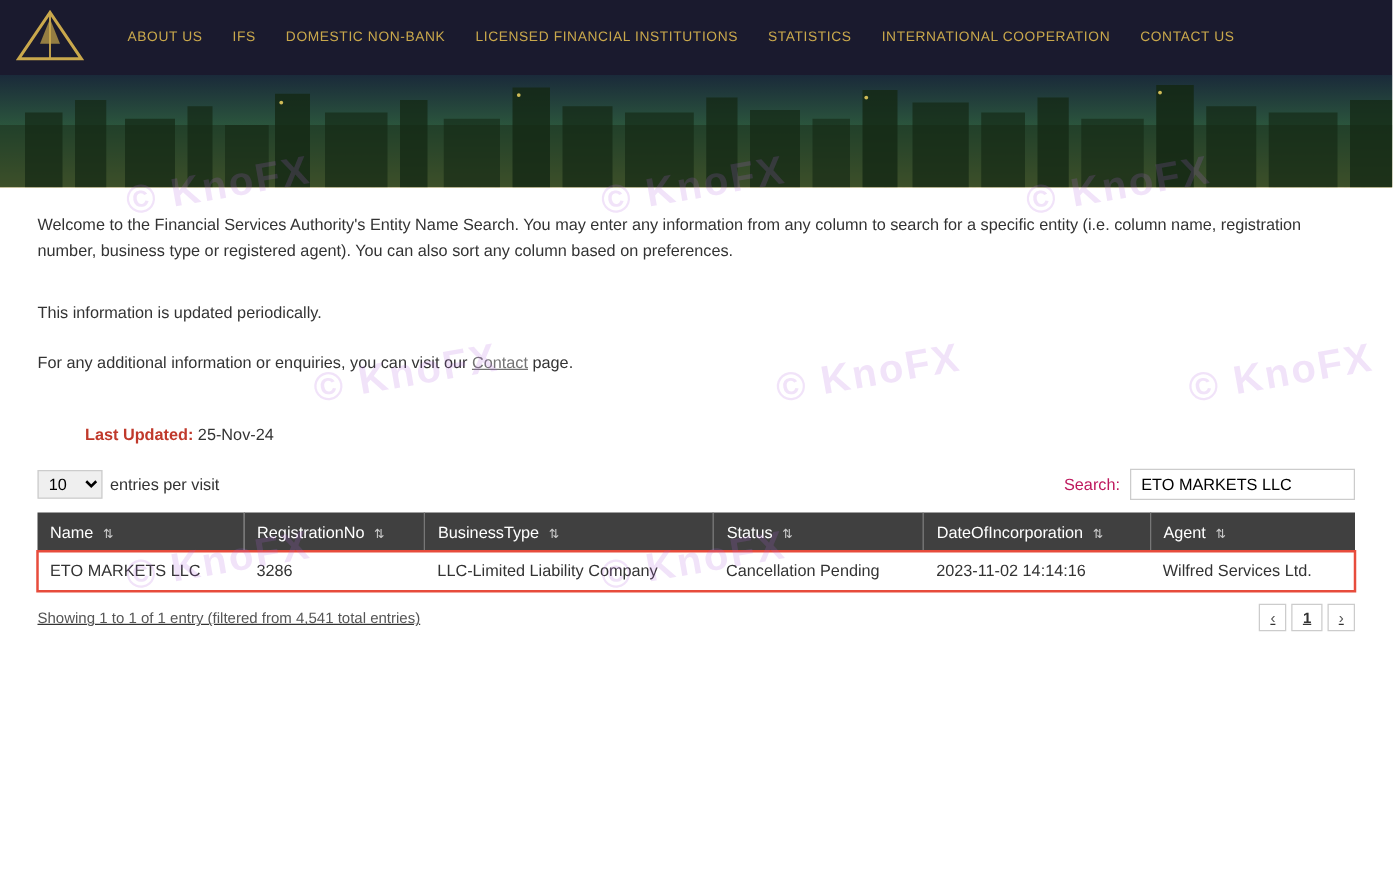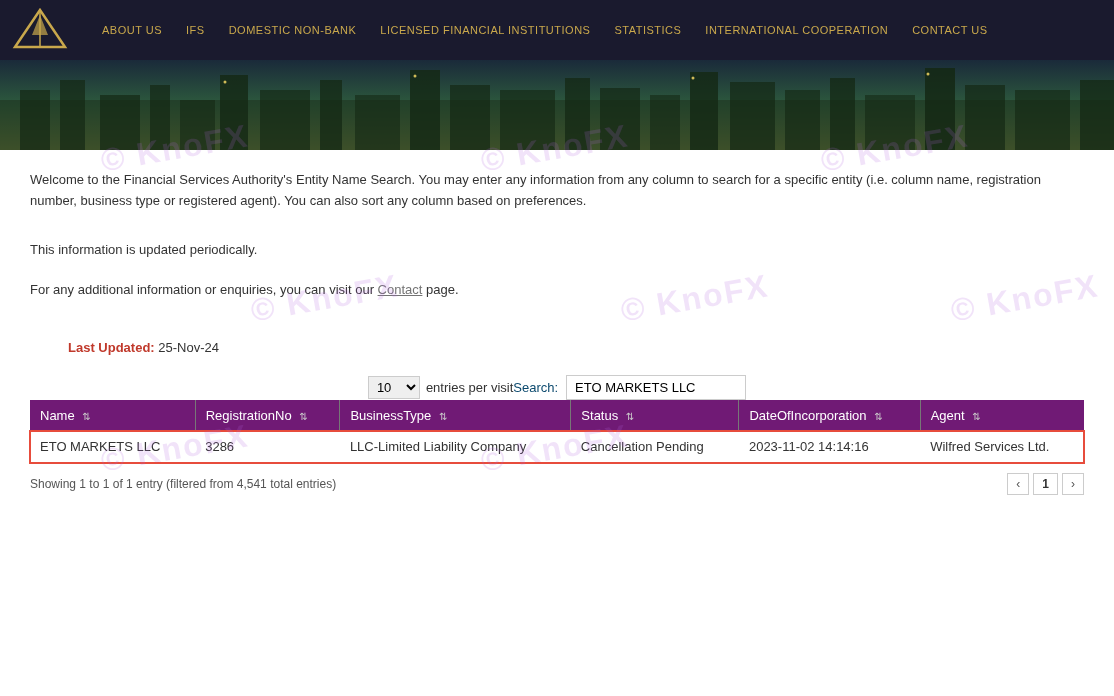--- a/index.html
+++ b/index.html
@@ -78,54 +78,55 @@
       margin: 10px 0 20px 0;
       font-size: 13px;
       padding-left: 38px;
     }
     .last-updated-label { color: #c0392b; font-weight: bold; }
     .last-updated-value { color: #333; }
 
     
     .table-controls {
       display: flex;
-      justify-content: center;
-      align-items: center;
+      justify-content: space-between;
+      align-items: center;
+      margin-bottom: 10px;
     }
     .entries-left {
       display: flex;
       align-items: center;
       gap: 6px;
     }
     .entries-select {
       border: 1px solid #ccc;
       padding: 2px 4px;
       font-size: 13px;
     }
     .search-right {
       display: flex;
       align-items: center;
       gap: 8px;
     }
-    .search-label { font-size: 13px; color: #0c4a6e; }
+    .search-label { font-size: 13px; color: #be185d; }
     .search-input {
       border: 1px solid #ccc;
       padding: 4px 8px;
       font-size: 13px;
       width: 180px;
     }
 
     
     .data-table {
       width: 100%;
       border-collapse: collapse;
       font-size: 13px;
     }
     .data-table thead tr {
-      background: #701a75;
+      background: #404040;
       color: #fff;
     }
     .data-table thead th {
       padding: 8px 10px;
       text-align: left;
       font-weight: normal;
       border-right: 1px solid #777;
       white-space: nowrap;
     }
     .data-table thead th:last-child { border-right: none; }
@@ -139,20 +140,21 @@
       border-bottom: 1px solid #ddd;
       vertical-align: top;
     }
 
     
     .table-footer {
       display: flex;
       justify-content: space-between;
       align-items: center;
       margin-top: 10px;
+      text-decoration: underline;
     }
     .showing-text { font-size: 12px; color: #555; }
     .pagination {
       display: flex;
       align-items: center;
       gap: 4px;
     }
     .page-btn {
       border: 1px solid #ccc;
       background: #fff;

